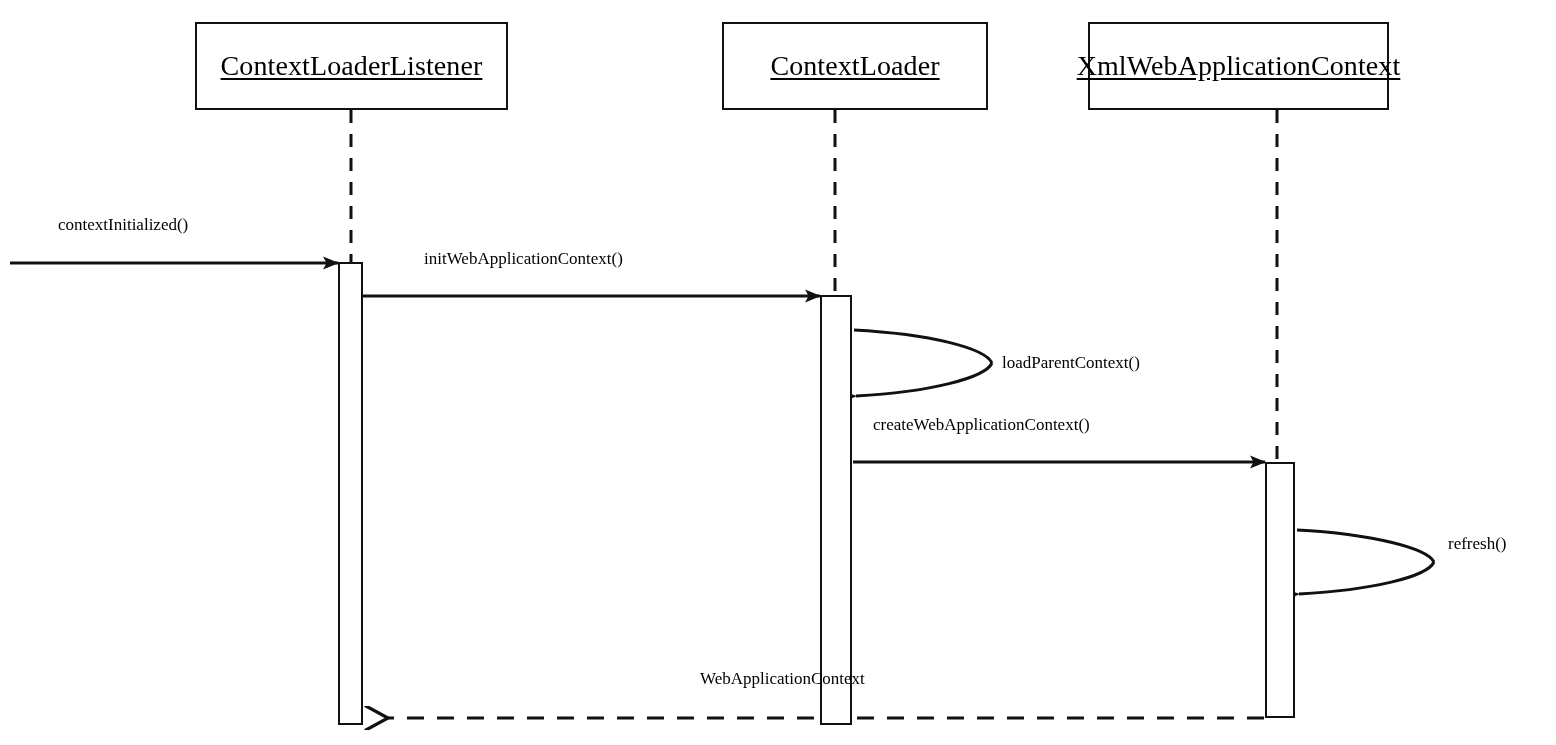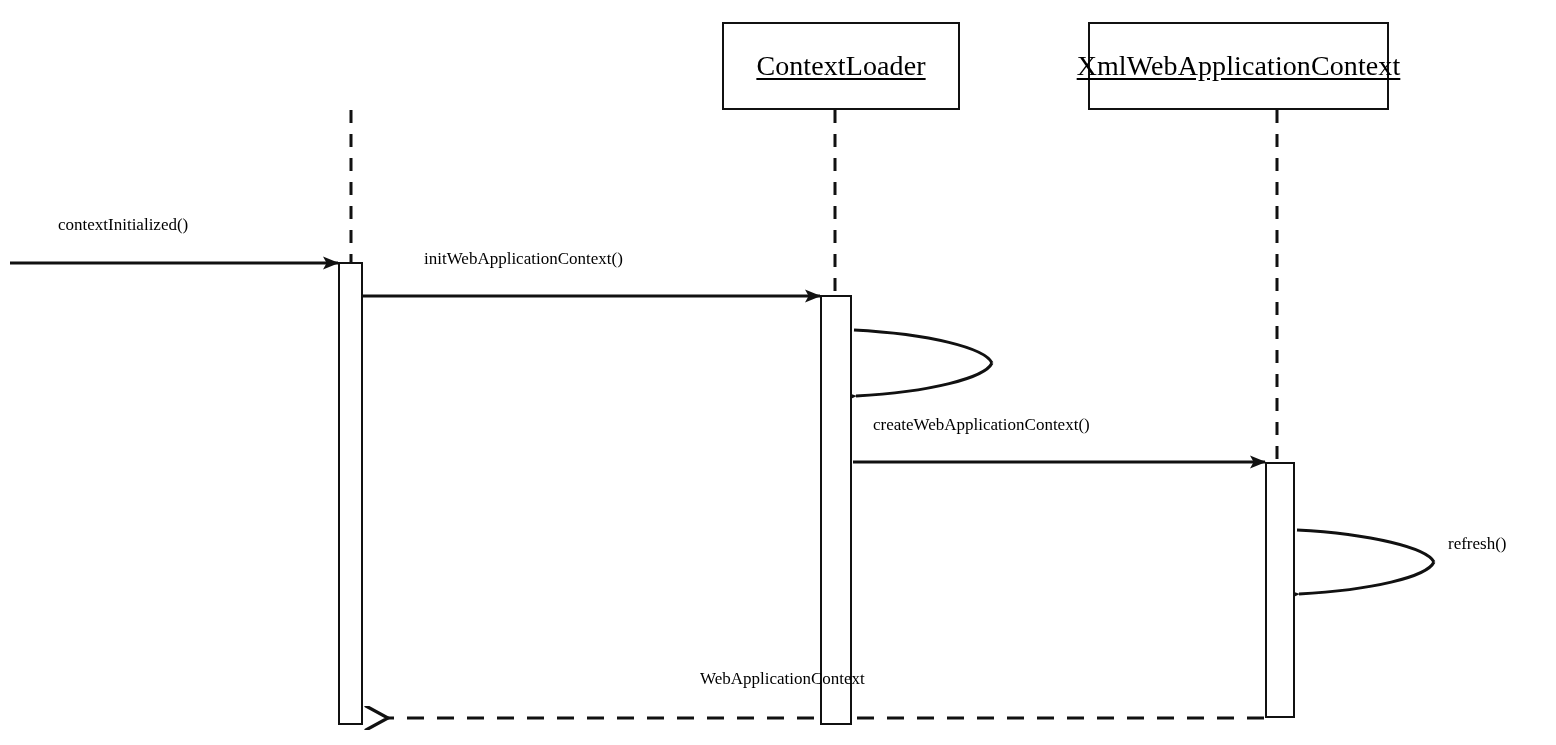--- a/index.html
+++ b/index.html
@@ -93,39 +93,43 @@
     <line x1="853" y1="462" x2="1265" y2="462" stroke="#111111" stroke-width="3" marker-end="url(#arrow-filled)"></line>
 
     <g>
       <path d="M 1297 530 C 1372 534, 1427 548, 1434 562" fill="none" stroke="#111111" stroke-width="3"></path>
       <path d="M 1434 562 C 1427 577, 1372 590, 1299 594" fill="none" stroke="#111111" stroke-width="3" marker-end="url(#arrow-filled-left)"></path>
     </g>
 
     <line x1="1264" y1="718" x2="388" y2="718" stroke="#111111" stroke-width="3" stroke-dasharray="17 13" marker-end="url(#arrow-open-left)"></line>
   </svg>
 
+  <div class="lifeline-box" style="left:195px; top:22px; width:313px; height:88px;">
+    <span class="lifeline-box-label">ContextLoaderListener</span>
+  </div>
 
-  <div class="lifeline-box" style="left:722px; top:22px; width:238px; height:88px;">
+  <div class="lifeline-box" style="left:722px; top:22px; width:266px; height:88px;">
     <span class="lifeline-box-label">ContextLoader</span>
   </div>
 
   <div class="lifeline-box" style="left:1088px; top:22px; width:301px; height:88px;">
     <span class="lifeline-box-label">XmlWebApplicationContext</span>
   </div>
 
   <div class="activation-bar" style="left:338px; top:262px; width:25px; height:463px;"></div>
 
   <div class="activation-bar" style="left:820px; top:295px; width:32px; height:430px;"></div>
 
   <div class="activation-bar" style="left:1265px; top:462px; width:30px; height:256px;"></div>
 
   <div class="msg-label" style="left:58px; top:216px;">contextInitialized()</div>
 
   <div class="msg-label" style="left:424px; top:250px;text-align:center;">initWebApplicationContext()</div>
 
+  <div class="msg-label" style="left:1002px; top:354px;">loadParentContext()</div>
 
   <div class="msg-label" style="left:873px; top:416px;text-align:center;">createWebApplicationContext()</div>
 
   <div class="msg-label" style="left:1448px; top:535px;">refresh()</div>
 
   <div class="msg-label" style="left:700px; top:670px;text-align:right;">WebApplicationContext</div>
 
 </div>
 
 </body></html>

